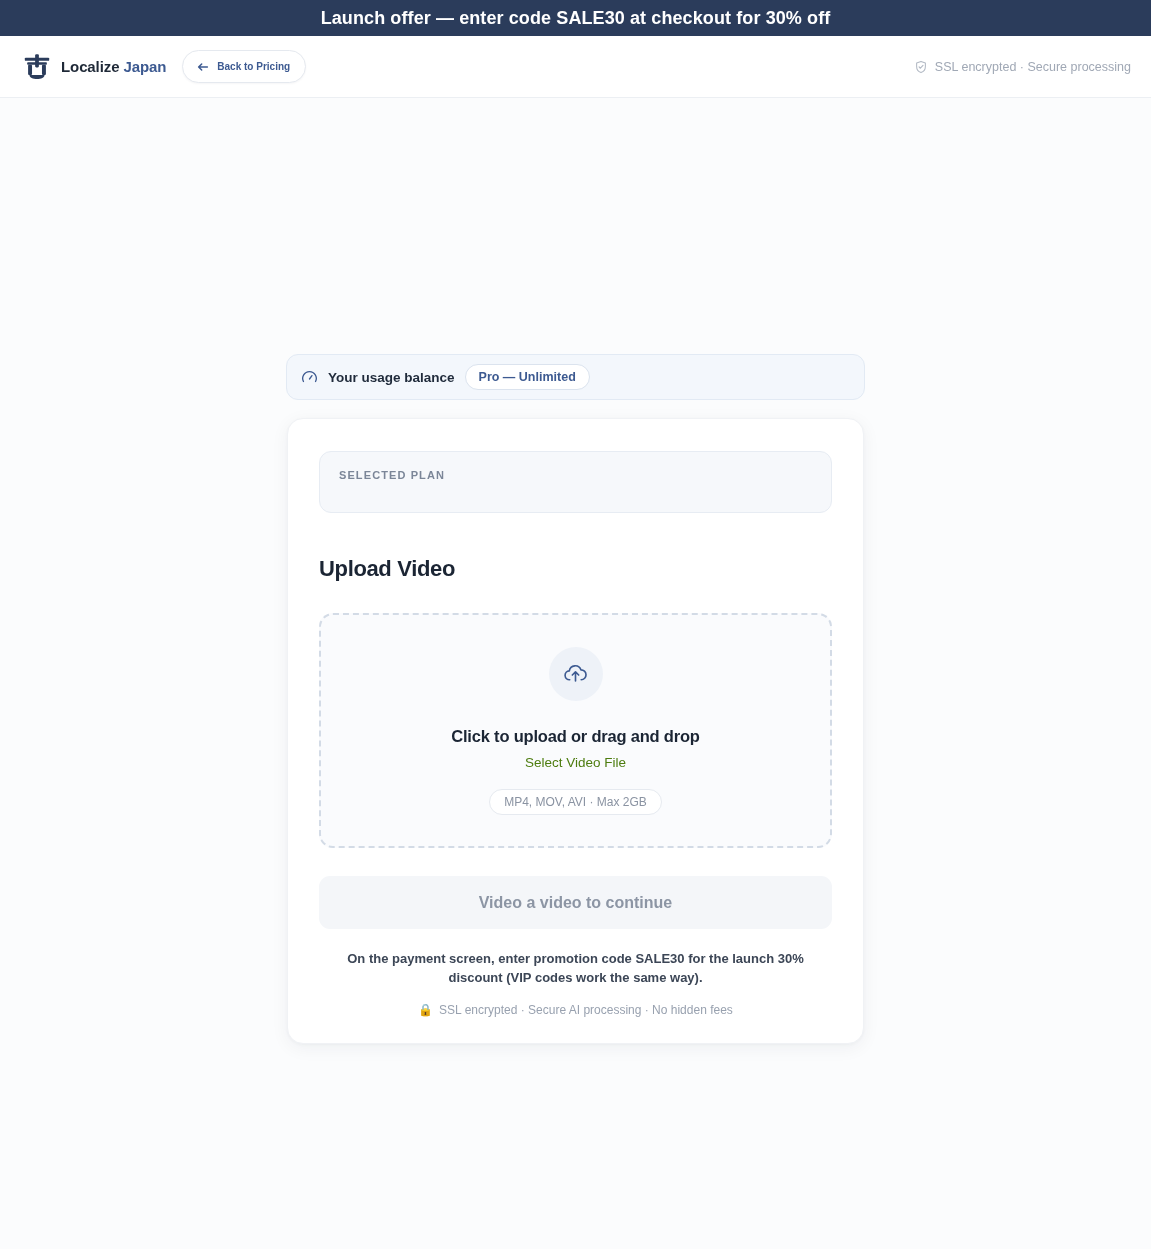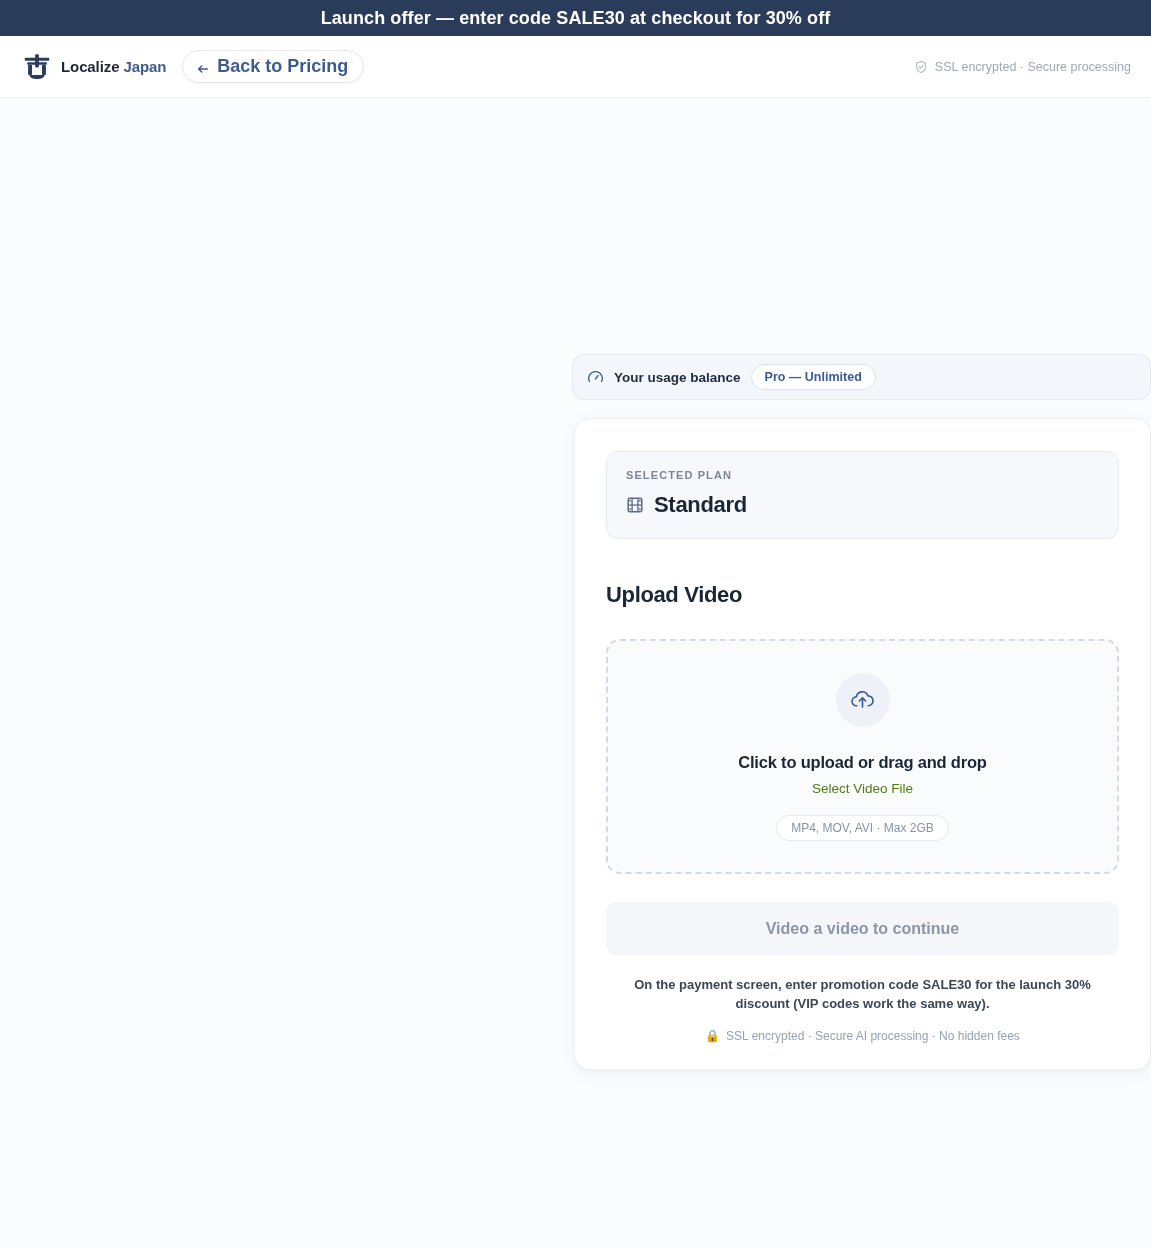--- a/index.html
+++ b/index.html
@@ -54,21 +54,21 @@
     margin-left: 16px;
     height: 33px;
     padding: 0 15px 0 13px;
     display: inline-flex;
     align-items: center;
     gap: 7px;
     background: #ffffff;
     border: 1px solid #e5e9ef;
     border-radius: 18px;
     color: #3d5a91;
-    font-size: 18px;
+    font-size: 10px;
     font-weight: 700;
     cursor: pointer;
     white-space: nowrap;
     box-shadow: 0 1px 2px rgba(16,24,40,.04);
   }
   .arrow-left { width: 14px; height: 14px; flex: none; }
 
   .header-secure {
     margin-left: auto;
     display: flex;
@@ -78,21 +78,21 @@
     font-size: 12.5px;
     white-space: nowrap;
   }
   .shield-check { width: 14px; height: 14px; flex: none; }
 
   
   .page {
     padding-top: 256px;
     display: flex;
     flex-direction: column;
-    align-items: flex-end;
+    align-items: center;
   }
 
   
   .usage-bar {
     width: 579px;
     min-height: 45px;
     background: #f3f7fc;
     border: 1px solid #e2eaf4;
     border-radius: 12px;
     display: flex;
@@ -308,34 +308,20 @@
     </span>
     <span class="usage-label">Your usage balance</span>
     <span class="usage-pill">Pro — Unlimited</span>
   </section>
 
   <section class="main-card">
 
     
     <div class="plan-box">
       <div class="plan-kicker">SELECTED PLAN</div>
-      <div class="plan-row">
-        <span class="film-icon">
-          <svg viewBox="0 0 18 18" width="18" height="18" aria-hidden="true">
-            <rect x="2.2" y="2.2" width="13.6" height="13.6" rx="1.6" fill="none" stroke="#5b6a85" stroke-width="1.5"></rect>
-            <path d="M6.1 2.4v13.2M11.9 2.4v13.2" stroke="#5b6a85" stroke-width="1.3"></path>
-            <path d="M2.4 9h13.2" stroke="#5b6a85" stroke-width="1.2"></path>
-            <rect x="3.4" y="4" width="1.6" height="1.6" fill="#5b6a85"></rect>
-            <rect x="3.4" y="12.4" width="1.6" height="1.6" fill="#5b6a85"></rect>
-            <rect x="13" y="4" width="1.6" height="1.6" fill="#5b6a85"></rect>
-            <rect x="13" y="12.4" width="1.6" height="1.6" fill="#5b6a85"></rect>
-          </svg>
-        </span>
-        <span class="plan-name">Standard</span>
-      </div>
     </div>
 
     
     <h1 class="upload-title">Upload Video</h1>
 
     <div class="dropzone">
       <span class="drop-circle">
         <span class="cloud-up">
           <svg viewBox="0 0 28 28" width="27" height="27" aria-hidden="true">
             <path d="M8 20.5a4.6 4.6 0 0 1-.4-9.2 6.2 6.2 0 0 1 12-1.1 4.3 4.3 0 0 1 .3 10.3" fill="none" stroke="#3d5a91" stroke-width="1.7" stroke-linecap="round" stroke-linejoin="round"></path>

